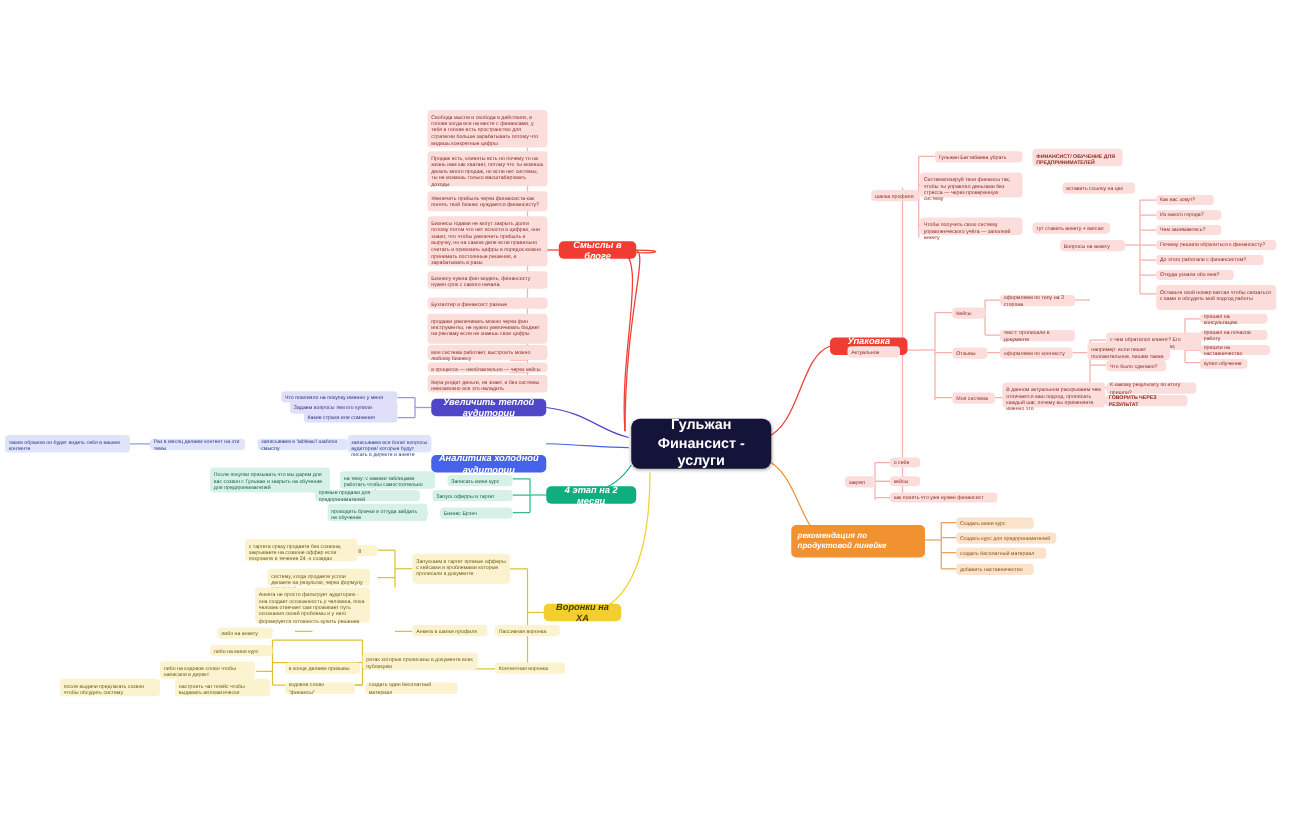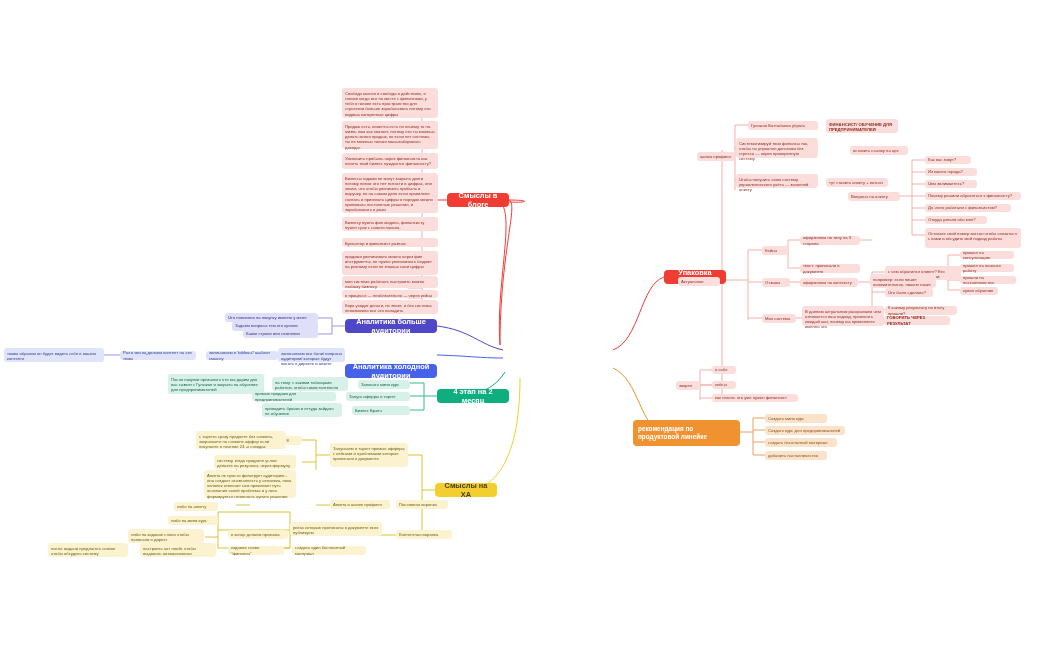--- a/index.html
+++ b/index.html
@@ -10,21 +10,21 @@
   .node{position:absolute;box-sizing:border-box;border-radius:3px;
         line-height:1.25;word-wrap:break-word;}
   
   .central{background:#14133a;color:#ffffff;border-radius:7px;
            display:flex;align-items:center;justify-content:center;text-align:center;
            font-size:11.5px;font-weight:bold;padding:6px 8px;
            box-shadow:0 1px 3px rgba(0,0,0,.35);}
   
   .main{color:#ffffff;font-weight:bold;font-size:7.4px;text-align:center;
         display:flex;align-items:center;justify-content:center;padding:3px 5px;
-        border-radius:4px;}
+        border-radius:4px;font-style:italic;}
   .m-red{background:#f03c32;}
   .m-purple{background:#4f46c8;}
   .m-blue{background:#4662e8;margin-top:16px;}
   .m-green{background:#0fae7e;}
   .m-yellow{background:#f2cf2e;color:#4a3d05;}
   .m-orange{background:#f0922f;color:#ffffff;text-align:left;justify-content:flex-start;}
   
   .leaf{font-size:4.2px;padding:2.5px 3px;display:flex;align-items:center;}
   .l-red{background:#fbdedb;color:#8d2b22;}
   .l-purple{background:#e0dffa;color:#33307e;}
@@ -118,30 +118,31 @@
       <path d="M735 385 L 700 385" stroke="#f6b0a9"></path>
       <path d="M700 370 L 700 400" stroke="#f6b0a9"></path>
       <path d="M700 370 L 712 370 M700 385 L 712 385 M700 398 L712 398" stroke="#f6b0a9"></path>
 
       <path d="M740 432 L 753 432" stroke="#e8a05c"></path>
       <path d="M753 418 L 753 455" stroke="#e8a05c"></path>
       <path d="M753 418 L 765 418 M753 430 L765 430 M753 442 L765 442 M753 455 L765 455" stroke="#e8a05c"></path>
     </g>
   </svg>
 
+  <div class="node central" style="left:505px;top:335px;width:112px;height:40px;">Гульжан Финансист - услуги</div>
 
   <div class="node main m-red" style="left:447px;top:193px;width:62px;height:14px;">Смыслы в блоге</div>
 
-  <div class="node main m-purple" style="left:345px;top:319px;width:92px;height:14px;">Аналитика больше аудитории</div>
+  <div class="node main m-purple" style="left:345px;top:319px;width:92px;height:14px;">Увеличить теплой аудитории</div>
 
   <div class="node main m-blue" style="left:345px;top:348px;width:92px;height:14px;">Аналитика холодной аудитории</div>
 
   <div class="node main m-green" style="left:437px;top:389px;width:72px;height:14px;">4 этап на 2 месяц</div>
 
-  <div class="node main m-yellow" style="left:435px;top:483px;width:62px;height:14px;">Смыслы на ХА</div>
+  <div class="node main m-yellow" style="left:435px;top:483px;width:62px;height:14px;">Воронки на ХА</div>
 
   <div class="node main m-red" style="left:664px;top:270px;width:62px;height:14px;">Упаковка блога</div>
 
   <div class="node main m-orange" style="left:633px;top:420px;width:107px;height:26px;font-size:6.4px;padding:3px 5px;">рекомендация по продуктовой линейке</div>
 
   <div class="node leaf l-red tl" style="left:342px;top:88px;width:96px;height:30px;">Свобода мысли и свобода в действиях, в голове когда все на месте с финансами, у тебя в голове есть пространство для стратегии больше зарабатывать потому что видишь конкретные цифры</div>
   <div class="node leaf l-red tl" style="left:342px;top:121px;width:96px;height:28px;">Продаж есть, клиенты есть но почему то на жизнь нам как хватает, потому что ты можешь делать много продаж, но если нет системы, ты не можешь только масштабировать доходы.</div>
   <div class="node leaf l-red tl" style="left:342px;top:153px;width:96px;height:16px;">Увеличить прибыль через финансиста как понять твой бизнес нуждается финансисту?</div>
   <div class="node leaf l-red tl" style="left:342px;top:173px;width:96px;height:40px;">Бизнесы годами не могут закрыть долги потому потом что нет ясности в цифрах, они знают, что чтобы увеличить прибыль и выручку, но на самом деле если правильно считать и привязать цифры в порядок можно принимать постоянные решения, и зарабатывать в разы</div>
   <div class="node leaf l-red tl" style="left:342px;top:217px;width:96px;height:14px;">Бизнесу нужна фин модель, финансисту нужен срок с самого начала.</div>

